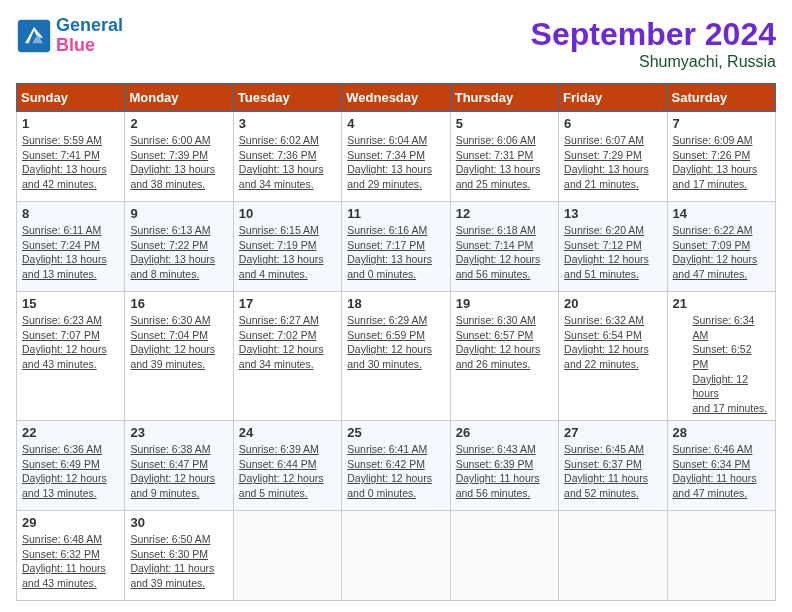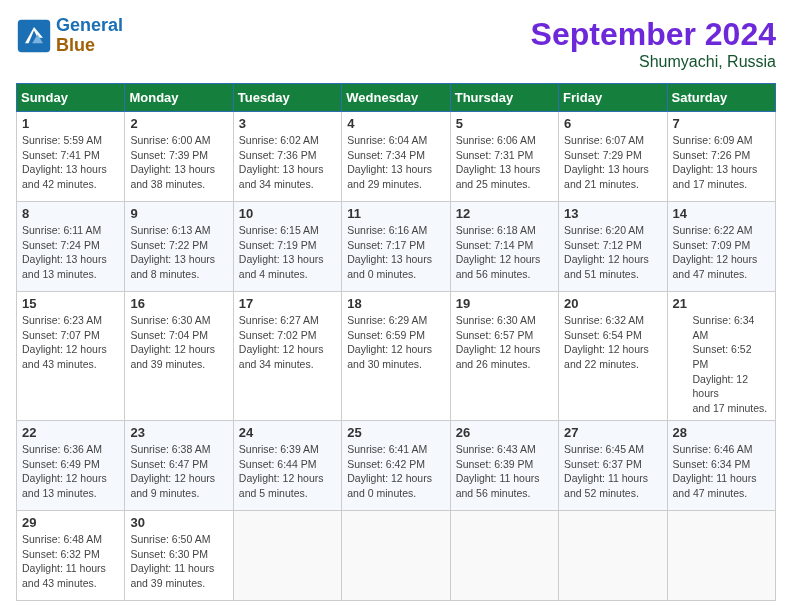--- a/index.html
+++ b/index.html
@@ -43,21 +43,21 @@
     .location-title {
       font-size: 16px;
       color: #14532d;
     }
     .calendar-table {
       width: 100%;
       border-collapse: collapse;
       font-size: 11px;
     }
     .calendar-table th {
-      background-color: #15803d;
+      background-color: #c2410c;
       color: #fff;
       padding: 6px 4px;
       text-align: left;
       font-size: 13px;
       font-weight: bold;
       border: 1px solid #2e6db4;
     }
     .calendar-table td {
       border: 1px solid #ccc;
       vertical-align: top;
@@ -73,38 +73,39 @@
       font-size: 13px;
       font-weight: bold;
       color: #333;
       display: block;
       margin-bottom: 2px;
     }
     .day-info {
       color: #444;
       line-height: 1.4;
       font-size: 10.5px;
+      text-decoration: underline;
     }
     .empty-cell {
       background: #f9f9f9 !important;
     }
   </style>
 </head>
 <body>
 
 <div class="header-area">
   <div class="logo">
     <svg class="logo-icon" viewBox="0 0 40 40">
       <rect x="2" y="2" width="36" height="36" rx="4" fill="#1a6fb5"></rect>
       <polygon points="10,28 20,10 30,22 24,22 20,14 14,28" fill="white"></polygon>
       <polygon points="18,28 24,18 30,28" fill="#7ab3e0"></polygon>
     </svg>
     <div class="logo-text">
       <div><span>General</span></div>
-      <div><span style="color:#a16207">Blue</span></div>
+      <div><span style="color:#ec4899">Blue</span></div>
     </div>
   </div>
   <div class="title-area">
     <div class="month-title">September 2024</div>
     <div class="location-title">Shumyachi, Russia</div>
   </div>
 </div>
 
 <table class="calendar-table">
   <thead>

